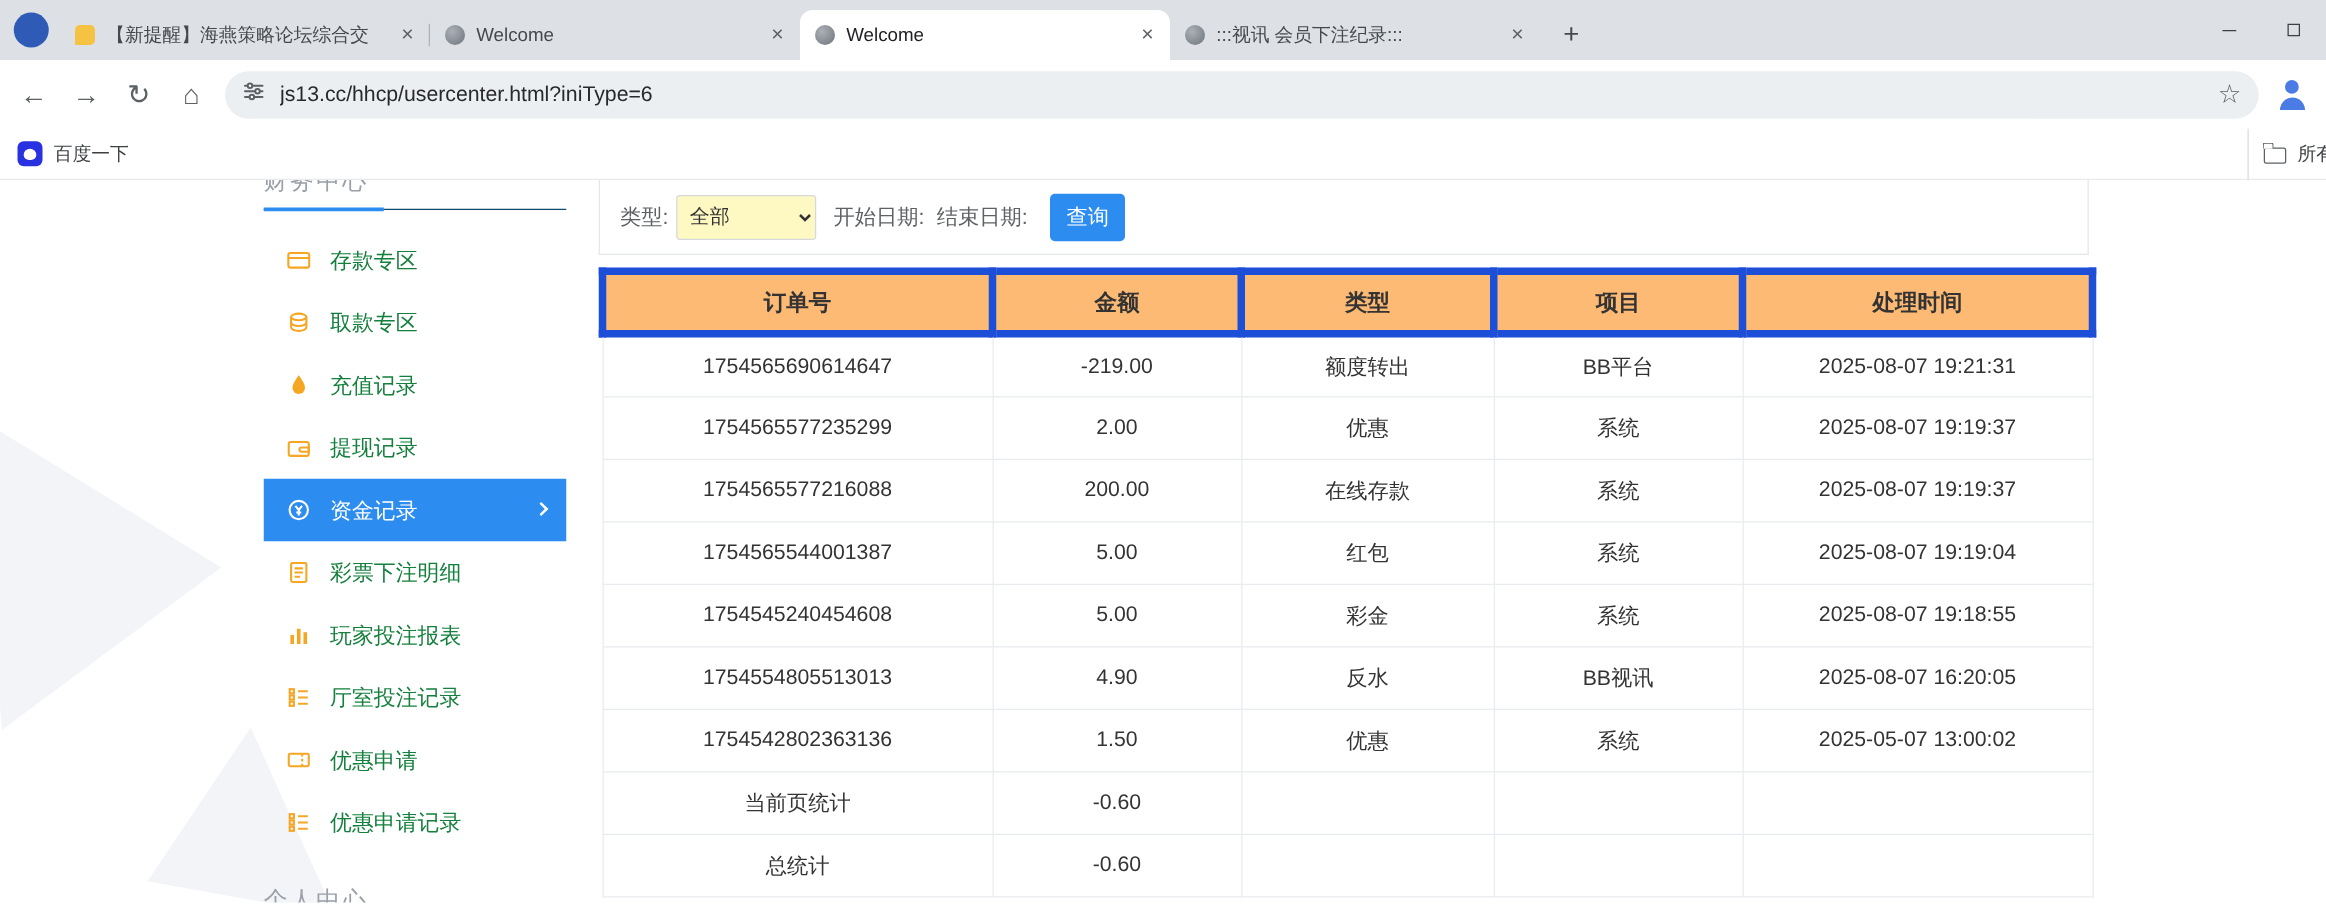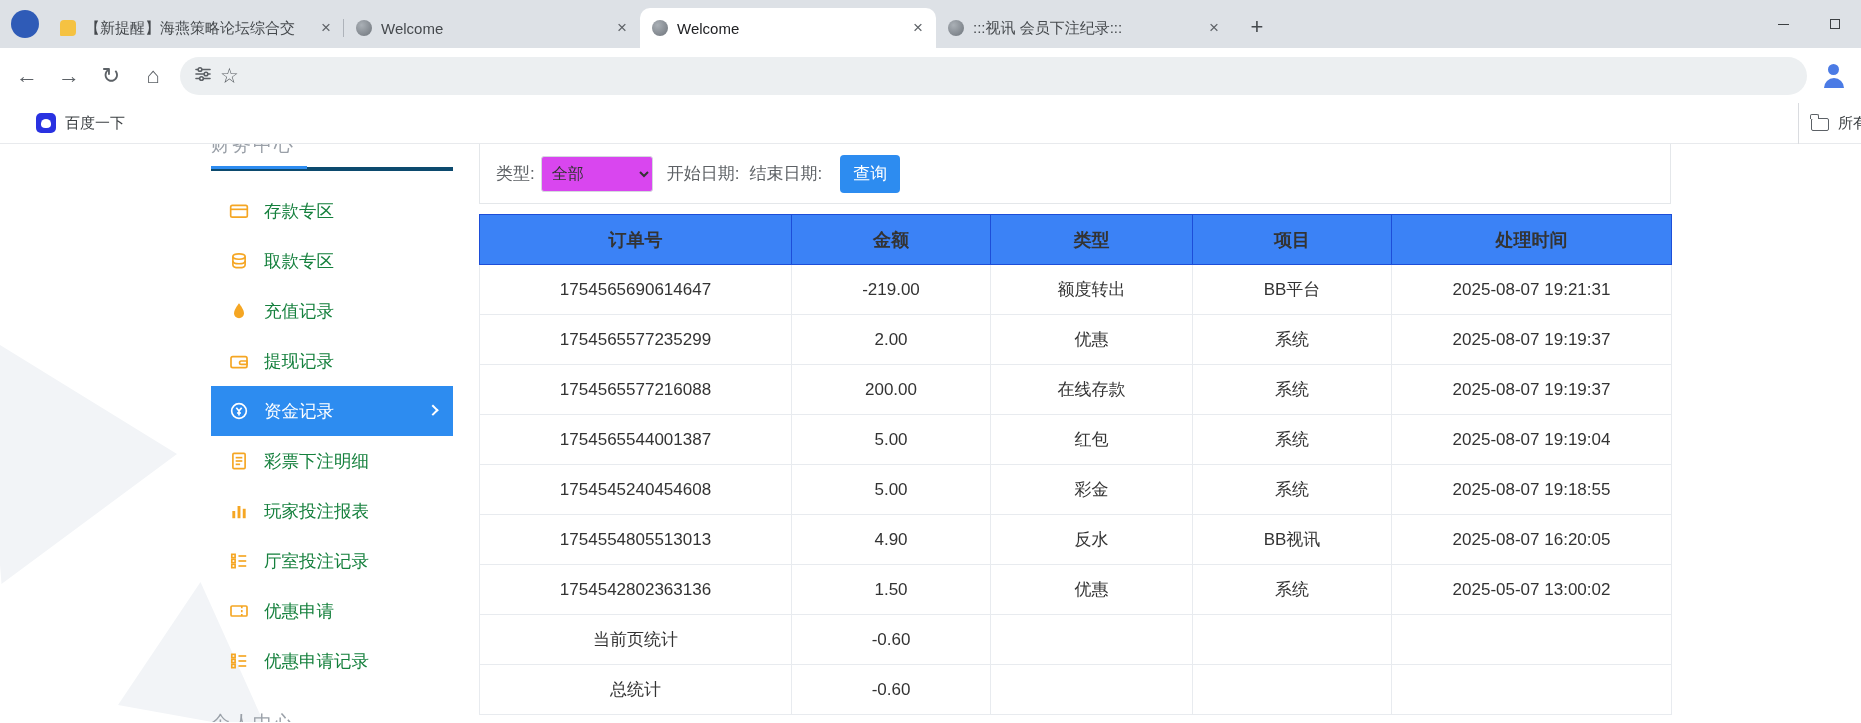--- a/index.html
+++ b/index.html
@@ -29,62 +29,62 @@
   .addr-pill { flex:1; display:flex; align-items:center; height:38px; border-radius:19px; background:#eceff1; padding:0 14px; margin-left:6px; min-width:0; }
   .tune-icon { flex:none; color:#5c6166; }
   .url { margin-left:12px; font-size:17px; color:#27292d; flex:1; white-space:nowrap; overflow:hidden; }
   .star-btn { font-size:21px; color:#5c6166; margin-left:8px; flex:none; cursor:pointer; }
   .profile-btn { margin-left:12px; width:30px; height:30px; position:relative; flex:none; cursor:pointer; }
   .person-head { width:11px; height:11px; border-radius:50%; background:#4b7be5; position:absolute; top:3px; left:9px; }
   .person-body { width:20px; height:10px; border-radius:10px 10px 0 0; background:#4b7be5; position:absolute; bottom:3px; left:5px; }
 
   
   .bookmarkbar { height:41px; background:#fff; display:flex; align-items:center; padding:0 14px; border-bottom:1px solid #e8eaed; position:relative; }
-  .bookmark-item { display:flex; align-items:center; cursor:pointer;margin-left:22px; }
+  .bookmark-item { display:flex; align-items:center; cursor:pointer; }
   .baidu-icon { width:20px; height:20px; border-radius:5px; background:#2932e1; position:relative; }
   .baidu-icon::after { content:''; position:absolute; left:5px; top:6px; width:10px; height:9px; border-radius:50% 50% 42% 42%; background:#fff; }
   .bookmark-label { margin-left:9px; font-size:15px; color:#3c4043; }
   .bm-right { position:absolute; left:1798px; top:0; height:41px; display:flex; align-items:center; border-left:1px solid #dadce0; padding-left:12px; cursor:pointer; }
   .folder-icon { width:18px; height:13px; background:#fff; border:1.6px solid #5c6166; border-radius:2px; position:relative; margin-top:2px; }
   .folder-icon::before { content:''; position:absolute; top:-5px; left:-1.6px; width:7px; height:4px; border:1.6px solid #5c6166; border-bottom:none; border-radius:2px 2px 0 0; background:#fff; }
   .bm-right .bookmark-label { white-space:nowrap; }
 
   
   .page { position:relative; height:578px; background:#fff; overflow:hidden; }
   .deco-tri { position:absolute; background:#f2f4f7; z-index:0; }
   .deco-tri.t1 { left:-18px; top:190px; width:195px; height:250px; clip-path:polygon(0 0, 100% 48%, 10% 100%); }
   .deco-tri.t2 { left:118px; top:438px; width:150px; height:150px; clip-path:polygon(55% 0, 100% 100%, 0 82%); }
 
   
   .sidebar { position:absolute; left:211px; top:0; width:242px; z-index:1; }
-  .side-header { position:relative; border-bottom:4px solid #0c4a6e; padding-bottom:9px; }
+  .side-header { position:relative; border-bottom:1px solid #0c4a6e; padding-bottom:9px; }
   .side-header .txt { font-size:19px; color:#9aa0a8; margin-top:-12px; display:block; letter-spacing:2px; }
   .side-header .underline { position:absolute; left:0; bottom:-2px; width:96px; height:3px; background:#2d8cf0; }
   .side-menu { margin-top:15px; }
   .side-item { height:50px; display:flex; align-items:center; padding-left:18px; font-size:17.5px; color:#15803d; cursor:pointer; position:relative; }
   .side-item .icon { width:20px; height:20px; margin-right:15px; color:#f5a623; flex:none; }
   .side-item .icon svg { width:20px; height:20px; display:block; }
   .side-item.active { background:#2d8cf0; color:#fff; }
   .side-item.active .icon { color:#fff; }
   .side-item .chevron { display:none; }
   .side-item.active .chevron { display:block; position:absolute; right:16px; top:50%; width:8px; height:8px; border-top:2px solid #fff; border-right:2px solid #fff; transform:translateY(-60%) rotate(45deg); }
   .side-footer { margin-top:24px; font-size:19px; color:#9aa0a8; letter-spacing:2px; }
 
   
   .main { position:absolute; left:479px; top:0; width:1192px; z-index:1; }
   .filterbox { height:60px; border:1px solid #e4e7ea; border-top:none; display:flex; align-items:center; padding-left:16px; background:#fff; }
   .flabel { font-size:17px; color:#5e6266; flex:none; }
-  .type-select { margin-left:6px; width:112px; height:36px; border:1px solid #d5d9de; border-radius:3px; font-size:16px; padding:0 6px; color:#333; background:#d946ef; }
+  .type-select { margin-left:6px; width:112px; height:36px; border:1px solid #d5d9de; border-radius:3px; font-size:16px; padding:0 6px; color:#333; background:#fef9c3; }
   .ml14 { margin-left:14px; }
   .ml10 { margin-left:10px; }
   .date-input { margin-left:4px; width:178px; height:36px; border:1px solid #d5d9de; border-radius:3px; font-size:16.5px; color:#333; text-align:center; background:#fff; }
   .query-btn { margin-left:18px; width:60px; height:38px; background:#2d8cf0; color:#fff; font-size:17px; border:none; border-radius:4px; cursor:pointer; }
 
   .datatable { margin-top:10px; border-collapse:collapse; width:1192px; table-layout:fixed; background:#fff; }
-  .datatable th { background:#3b82f6; font-weight:700; font-size:18px; color:#333; height:50px; border:1px solid #1d4ed8; text-align:center; }
+  .datatable th { background:#fdba74; font-weight:700; font-size:18px; color:#333; height:50px; border:6px solid #1d4ed8; text-align:center; }
   .datatable td { height:50px; font-size:17px; color:#333; border:1px solid #e8ebef; text-align:center; white-space:nowrap; }
 </style>
 </head>
 <body>
 
 <div class="tabstrip">
   <div class="browser-logo"></div>
   <div style="display:flex; align-items:flex-end;">
       <div class="tab sep">
         <span class="favicon chat-bubble-icon"></span>
@@ -127,20 +127,21 @@
     <span class="tune-icon">
       <svg width="18" height="18" viewBox="0 0 18 18" fill="none" stroke="currentColor" stroke-width="1.6" stroke-linecap="round">
         <line x1="2" y1="4.5" x2="16" y2="4.5"></line>
           <circle cx="6" cy="4.5" r="1.8" fill="#fff"></circle>
         <line x1="2" y1="9" x2="16" y2="9"></line>
           <circle cx="12" cy="9" r="1.8" fill="#fff"></circle>
         <line x1="2" y1="13.5" x2="16" y2="13.5"></line>
           <circle cx="7.5" cy="13.5" r="1.8" fill="#fff"></circle>
       </svg>
     </span>
+    <span class="url">js13.cc/hhcp/usercenter.html?iniType=6</span>
     <span class="star-btn">☆</span>
   </div>
   <div class="profile-btn">
     <span class="person-head"></span>
     <span class="person-body"></span>
   </div>
 </div>
 
 <div class="bookmarkbar">
   <div class="bookmark-item">

